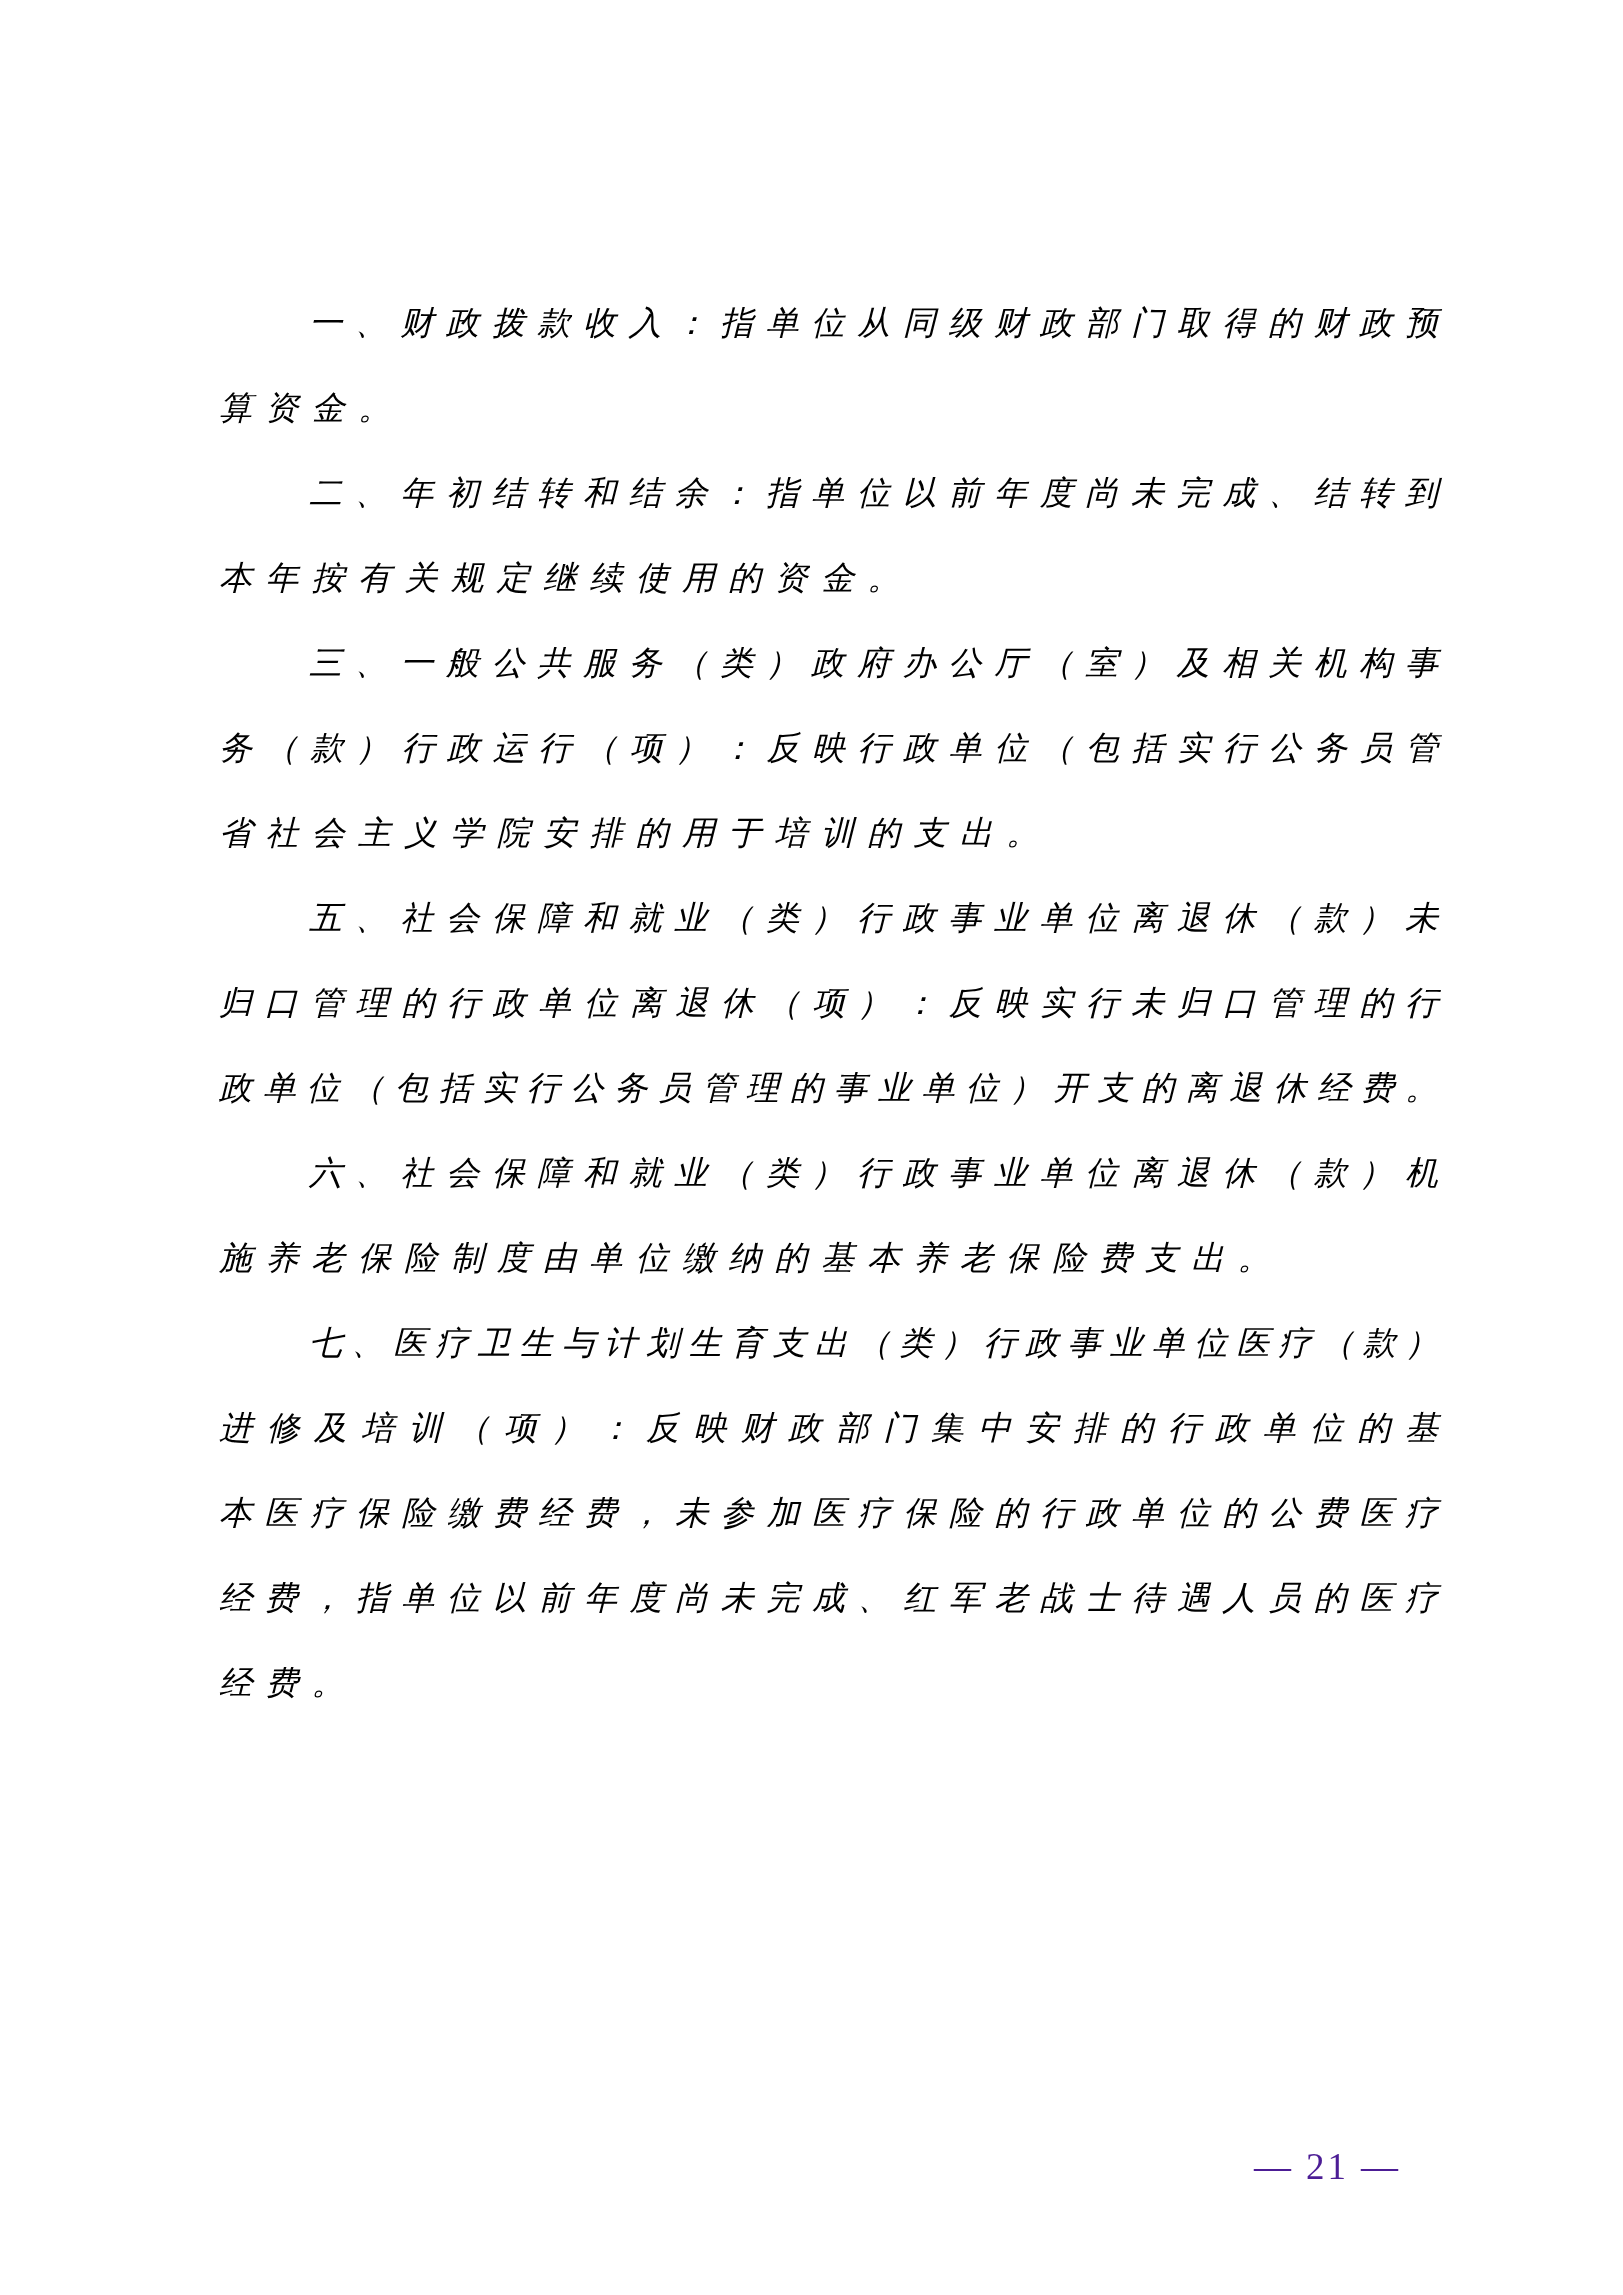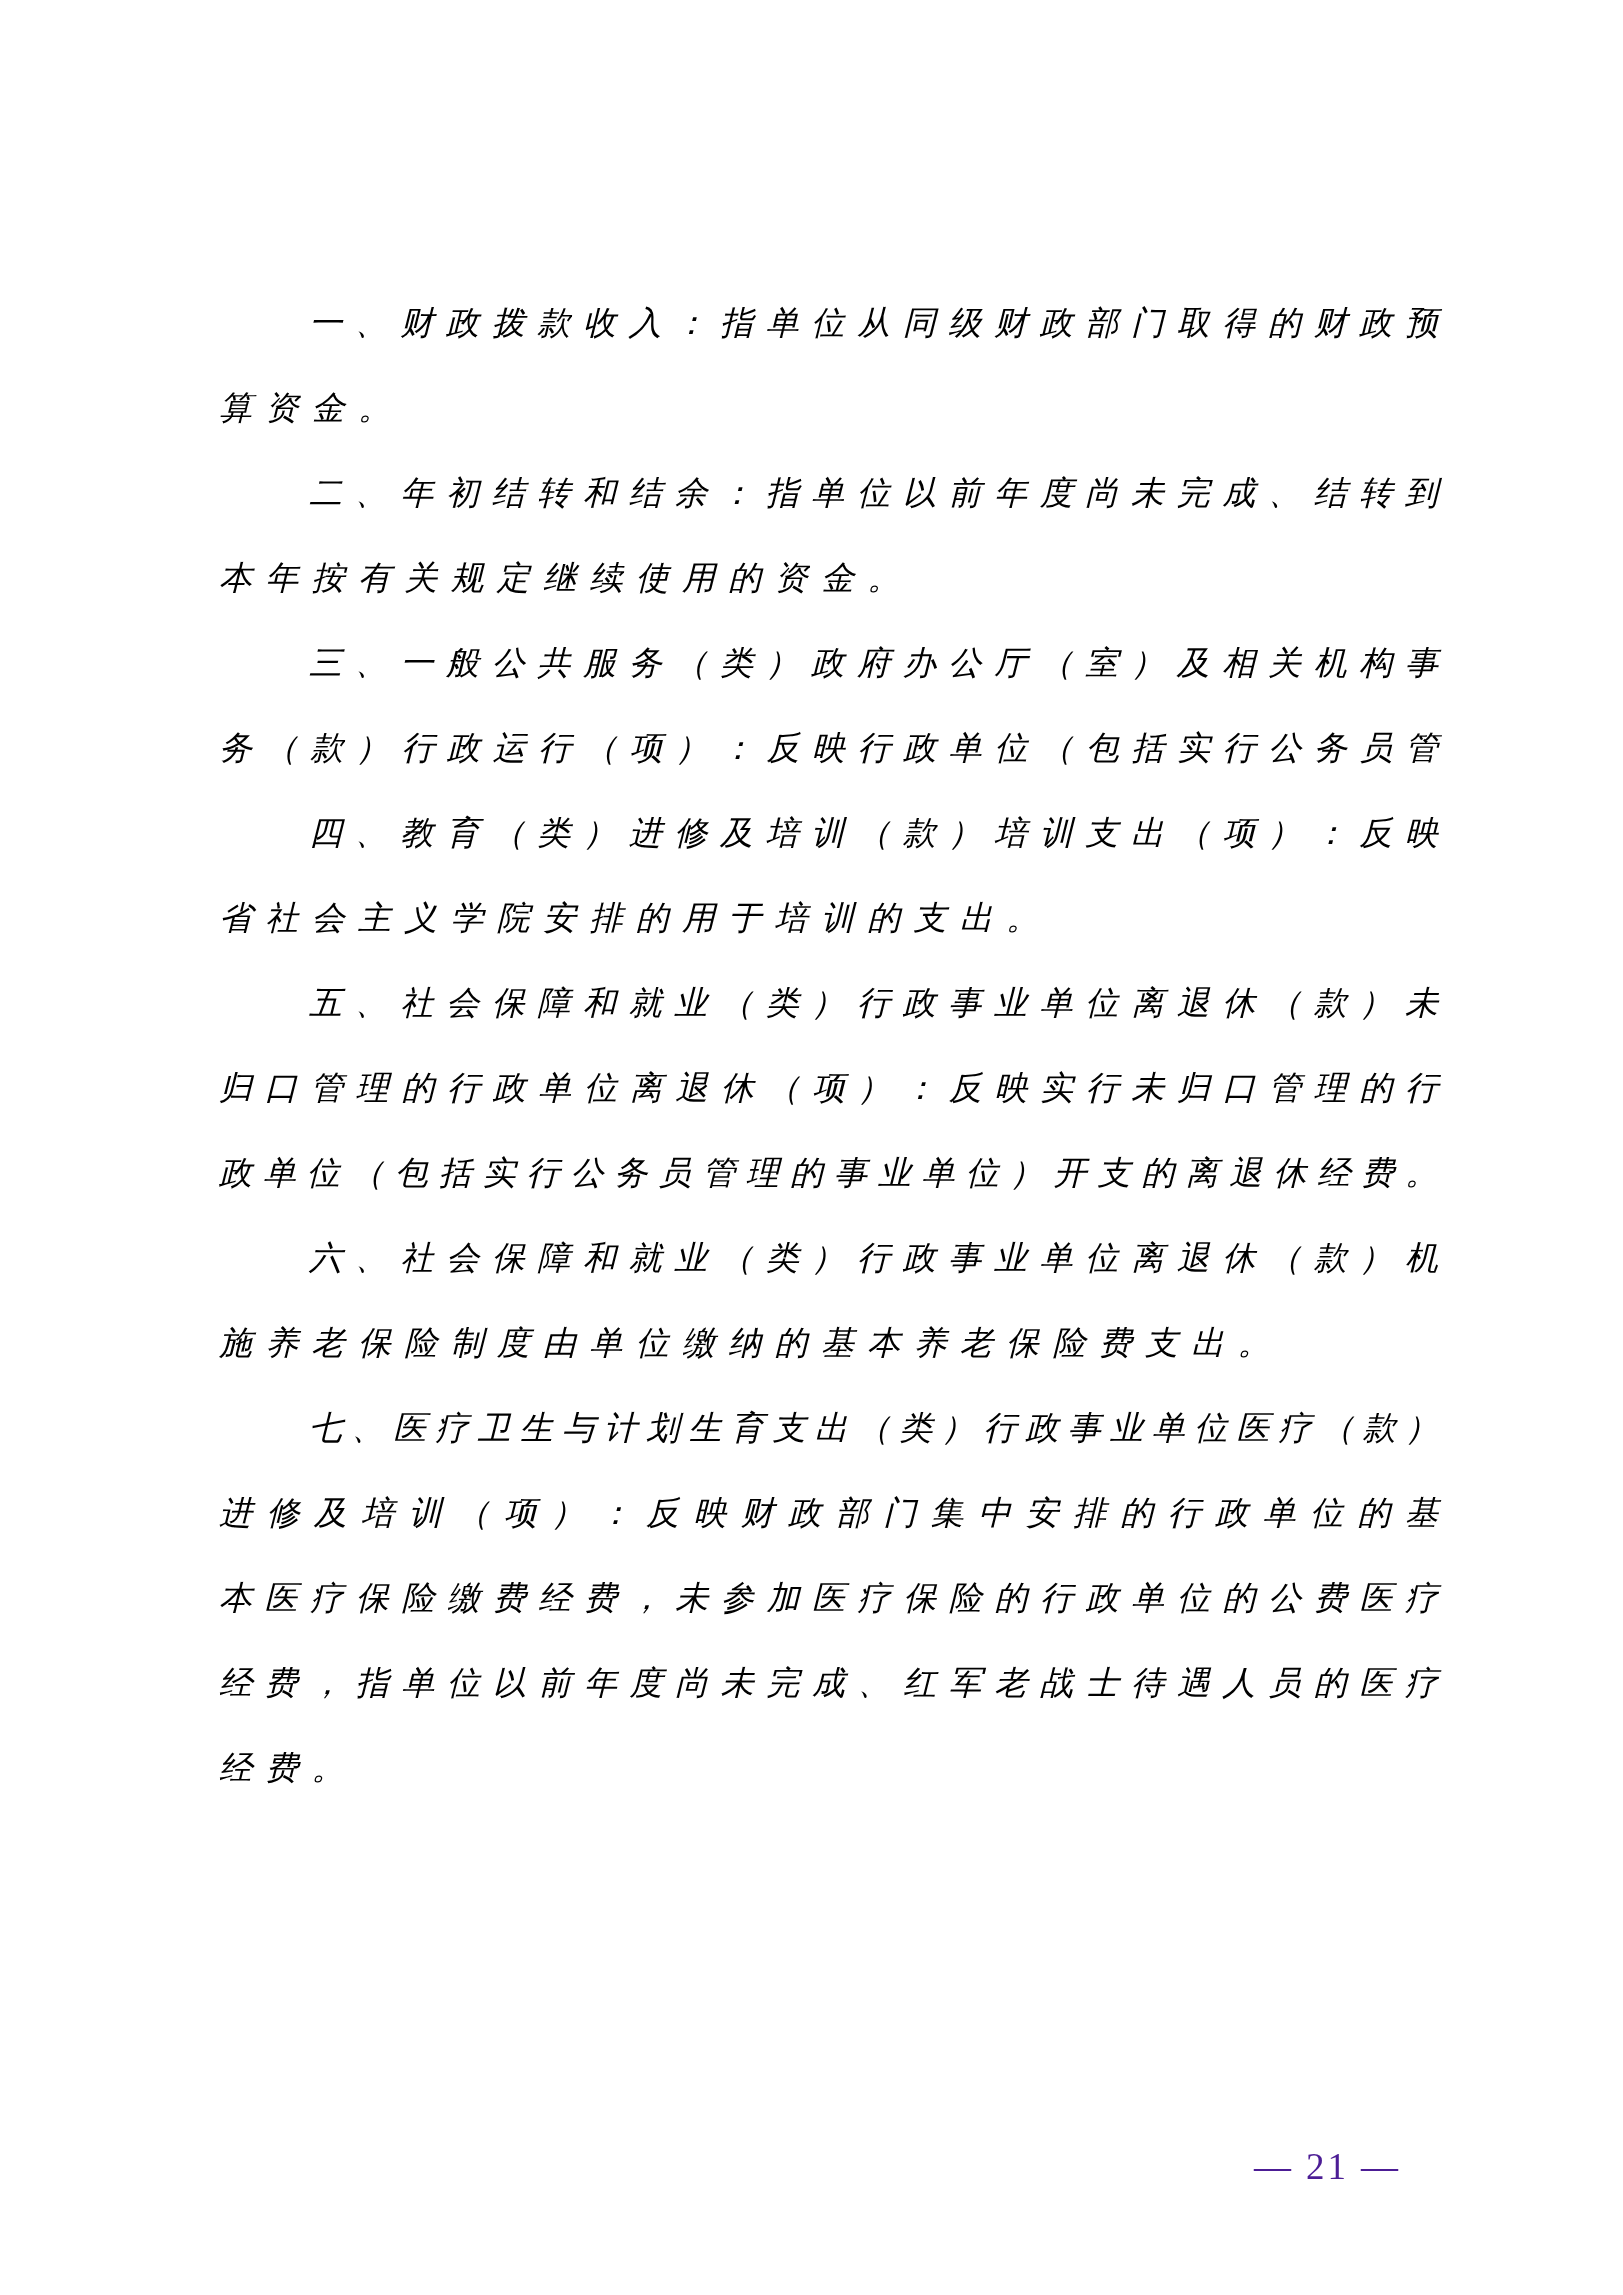--- a/index.html
+++ b/index.html
@@ -72,21 +72,20 @@
       <div class="line full indent">二、年初结转和结余：指单位以前年度尚未完成、结转到</div>
       <div class="line end">本年按有关规定继续使用的资金。</div>
     </div>
 
     <div class="para">
       <div class="line full indent">三、一般公共服务（类）政府办公厅（室）及相关机构事</div>
       <div class="line full">务（款）行政运行（项）：反映行政单位（包括实行公务员管</div>
     </div>
 
     <div class="para">
-      <div class="line full indent">四、教育（类）进修及培训（款）培训支出（项）：反映</div>
       <div class="line end">省社会主义学院安排的用于培训的支出。</div>
     </div>
 
     <div class="para">
       <div class="line full indent">五、社会保障和就业（类）行政事业单位离退休（款）未</div>
       <div class="line full">归口管理的行政单位离退休（项）：反映实行未归口管理的行</div>
       <div class="line full">政单位（包括实行公务员管理的事业单位）开支的离退休经费。</div>
     </div>
 
     <div class="para">

